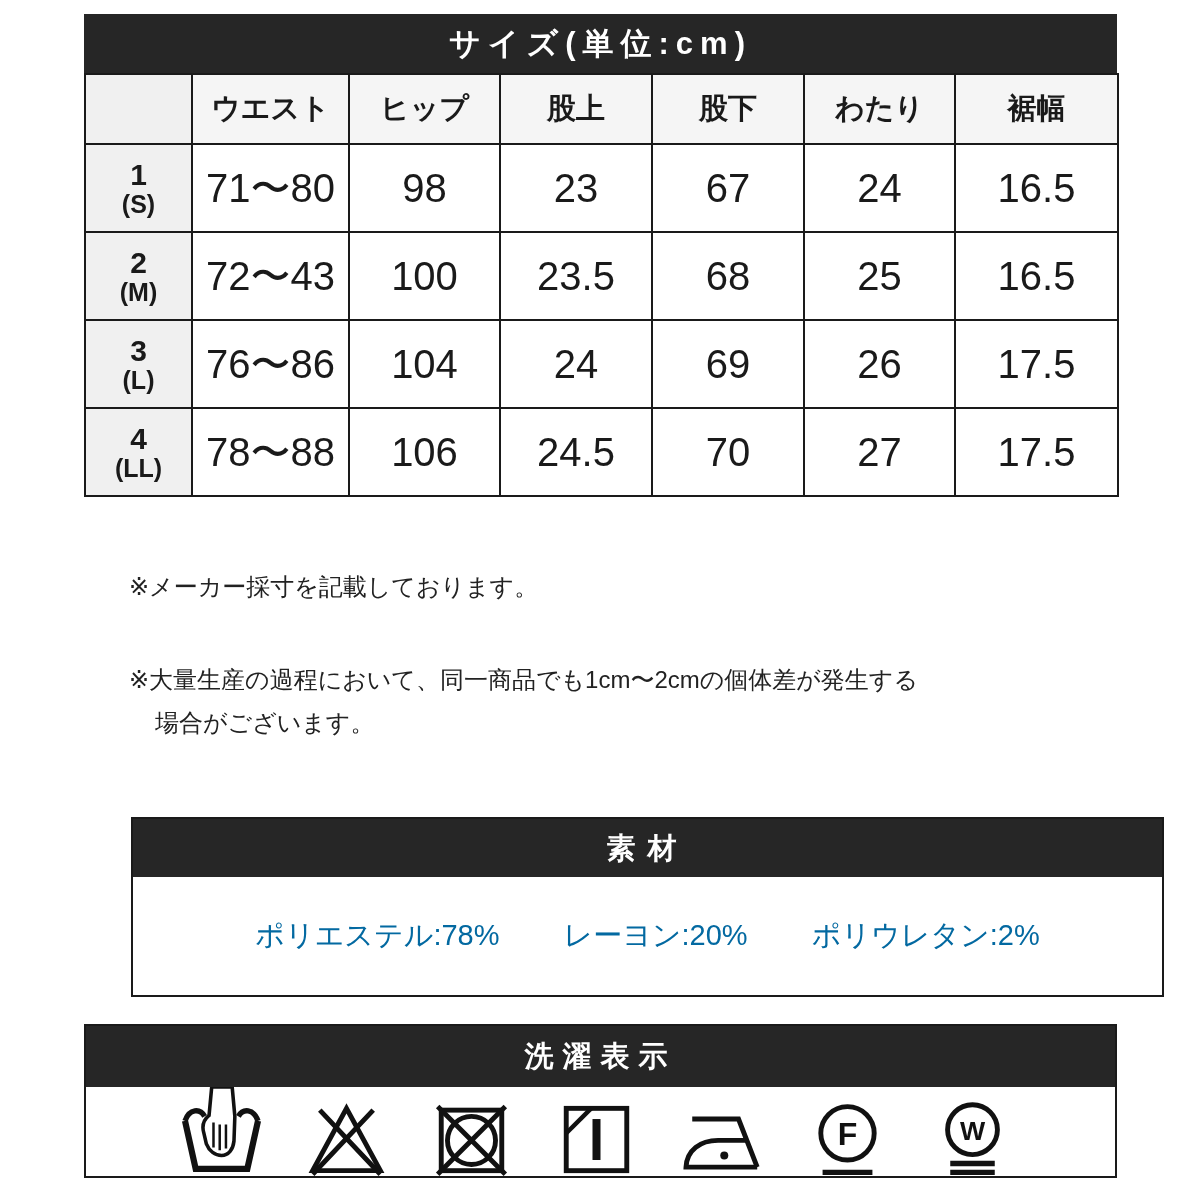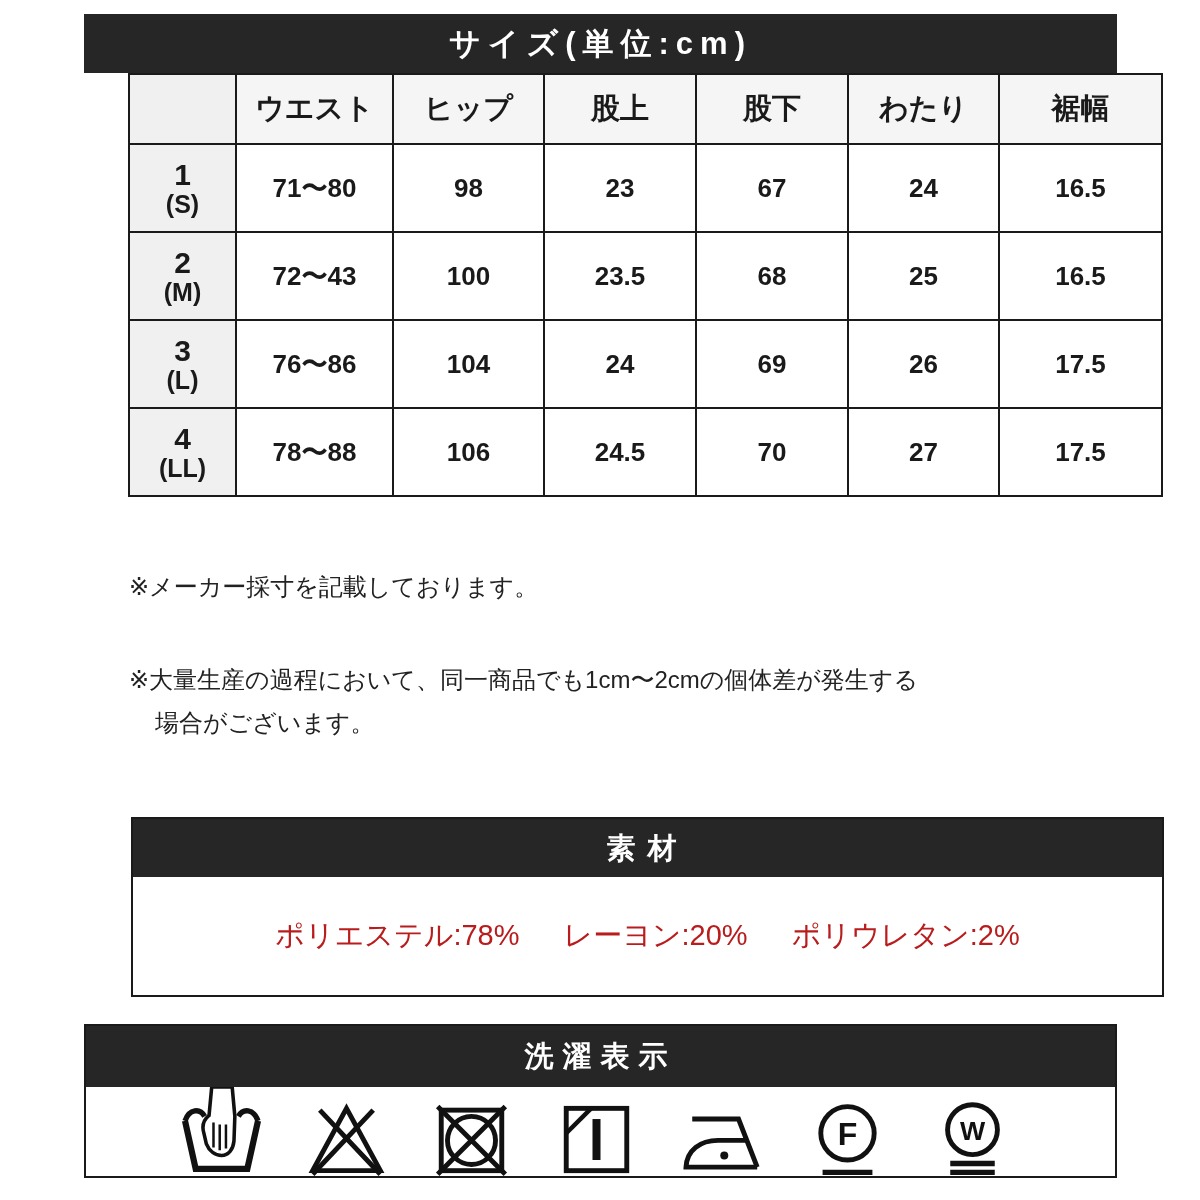--- a/index.html
+++ b/index.html
@@ -6,44 +6,44 @@
   body{width:1200px;height:1200px;overflow:hidden;
        font-family:"Liberation Sans","DejaVu Sans",sans-serif;color:#1a1a1a;}
   .page{position:relative;width:1200px;height:1200px;background:#fff;}
 
   
   .bar{background:#262626;color:#fff;font-weight:bold;text-align:center;}
 
   
   .size-section{position:absolute;top:14px;left:84px;width:1033px;border-radius:29px;}
   .size-section .bar{height:59px;line-height:59px;font-size:31px;letter-spacing:7px;}
-  table.size-table{width:1033px;border-collapse:collapse;table-layout:fixed;margin-left:44px;}
+  table.size-table{width:1033px;border-collapse:collapse;table-layout:fixed;}
   table.size-table th,table.size-table td{
     border:2px solid #1a1a1a;text-align:center;vertical-align:middle;padding:0;}
   tr.head-row{height:70px;}
   tr.data-row{height:88px;}
   th.col-head{font-size:29px;font-weight:bold;background:#f5f5f5;}
   td.corner{background:#f0f0f0;}
   td.row-head{background:#f0f0f0;font-weight:bold;line-height:1.1;}
   .rh-num{font-size:30px;font-weight:bold;}
   .rh-label{font-size:25px;font-weight:bold;}
-  td.val{font-size:26px;font-weight:700;}
+  td.val{font-size:40px;font-weight:400;}
 
   
   .notes{position:absolute;top:572px;left:129px;width:960px;font-size:24px;color:#222;}
   .note1{line-height:30px;}
   .note2{margin-top:56px;line-height:43px;}
   .note2-l2{padding-left:26px;}
 
   
   .material-section{position:absolute;top:817px;left:84px;width:1029px;height:176px;
     border:2px solid #1a1a1a;box-sizing:content-box;margin-left:47px;}
   .material-section .bar{height:58px;line-height:58px;font-size:29px;letter-spacing:12px;}
   .material-body{height:118px;display:flex;align-items:center;justify-content:center;
-    gap:44px;font-size:29px;color:#b91c1c;}
+    gap:64px;font-size:29px;color:#0369a1;}
 
   
   .wash-section{position:absolute;top:1024px;left:84px;width:1029px;height:150px;
     border:2px solid #1a1a1a;box-sizing:content-box;}
   .wash-section .bar{height:61px;line-height:61px;font-size:29px;letter-spacing:9px;}
   .wash-icons{height:89px;display:flex;justify-content:space-between;
     align-items:flex-start;padding:0 95px 0 88px;}
   .wash-icons svg{display:block;height:89px;width:95px;}
   .care{stroke:#111;fill:none;}
   .care-fill{fill:#111;stroke:none;}

